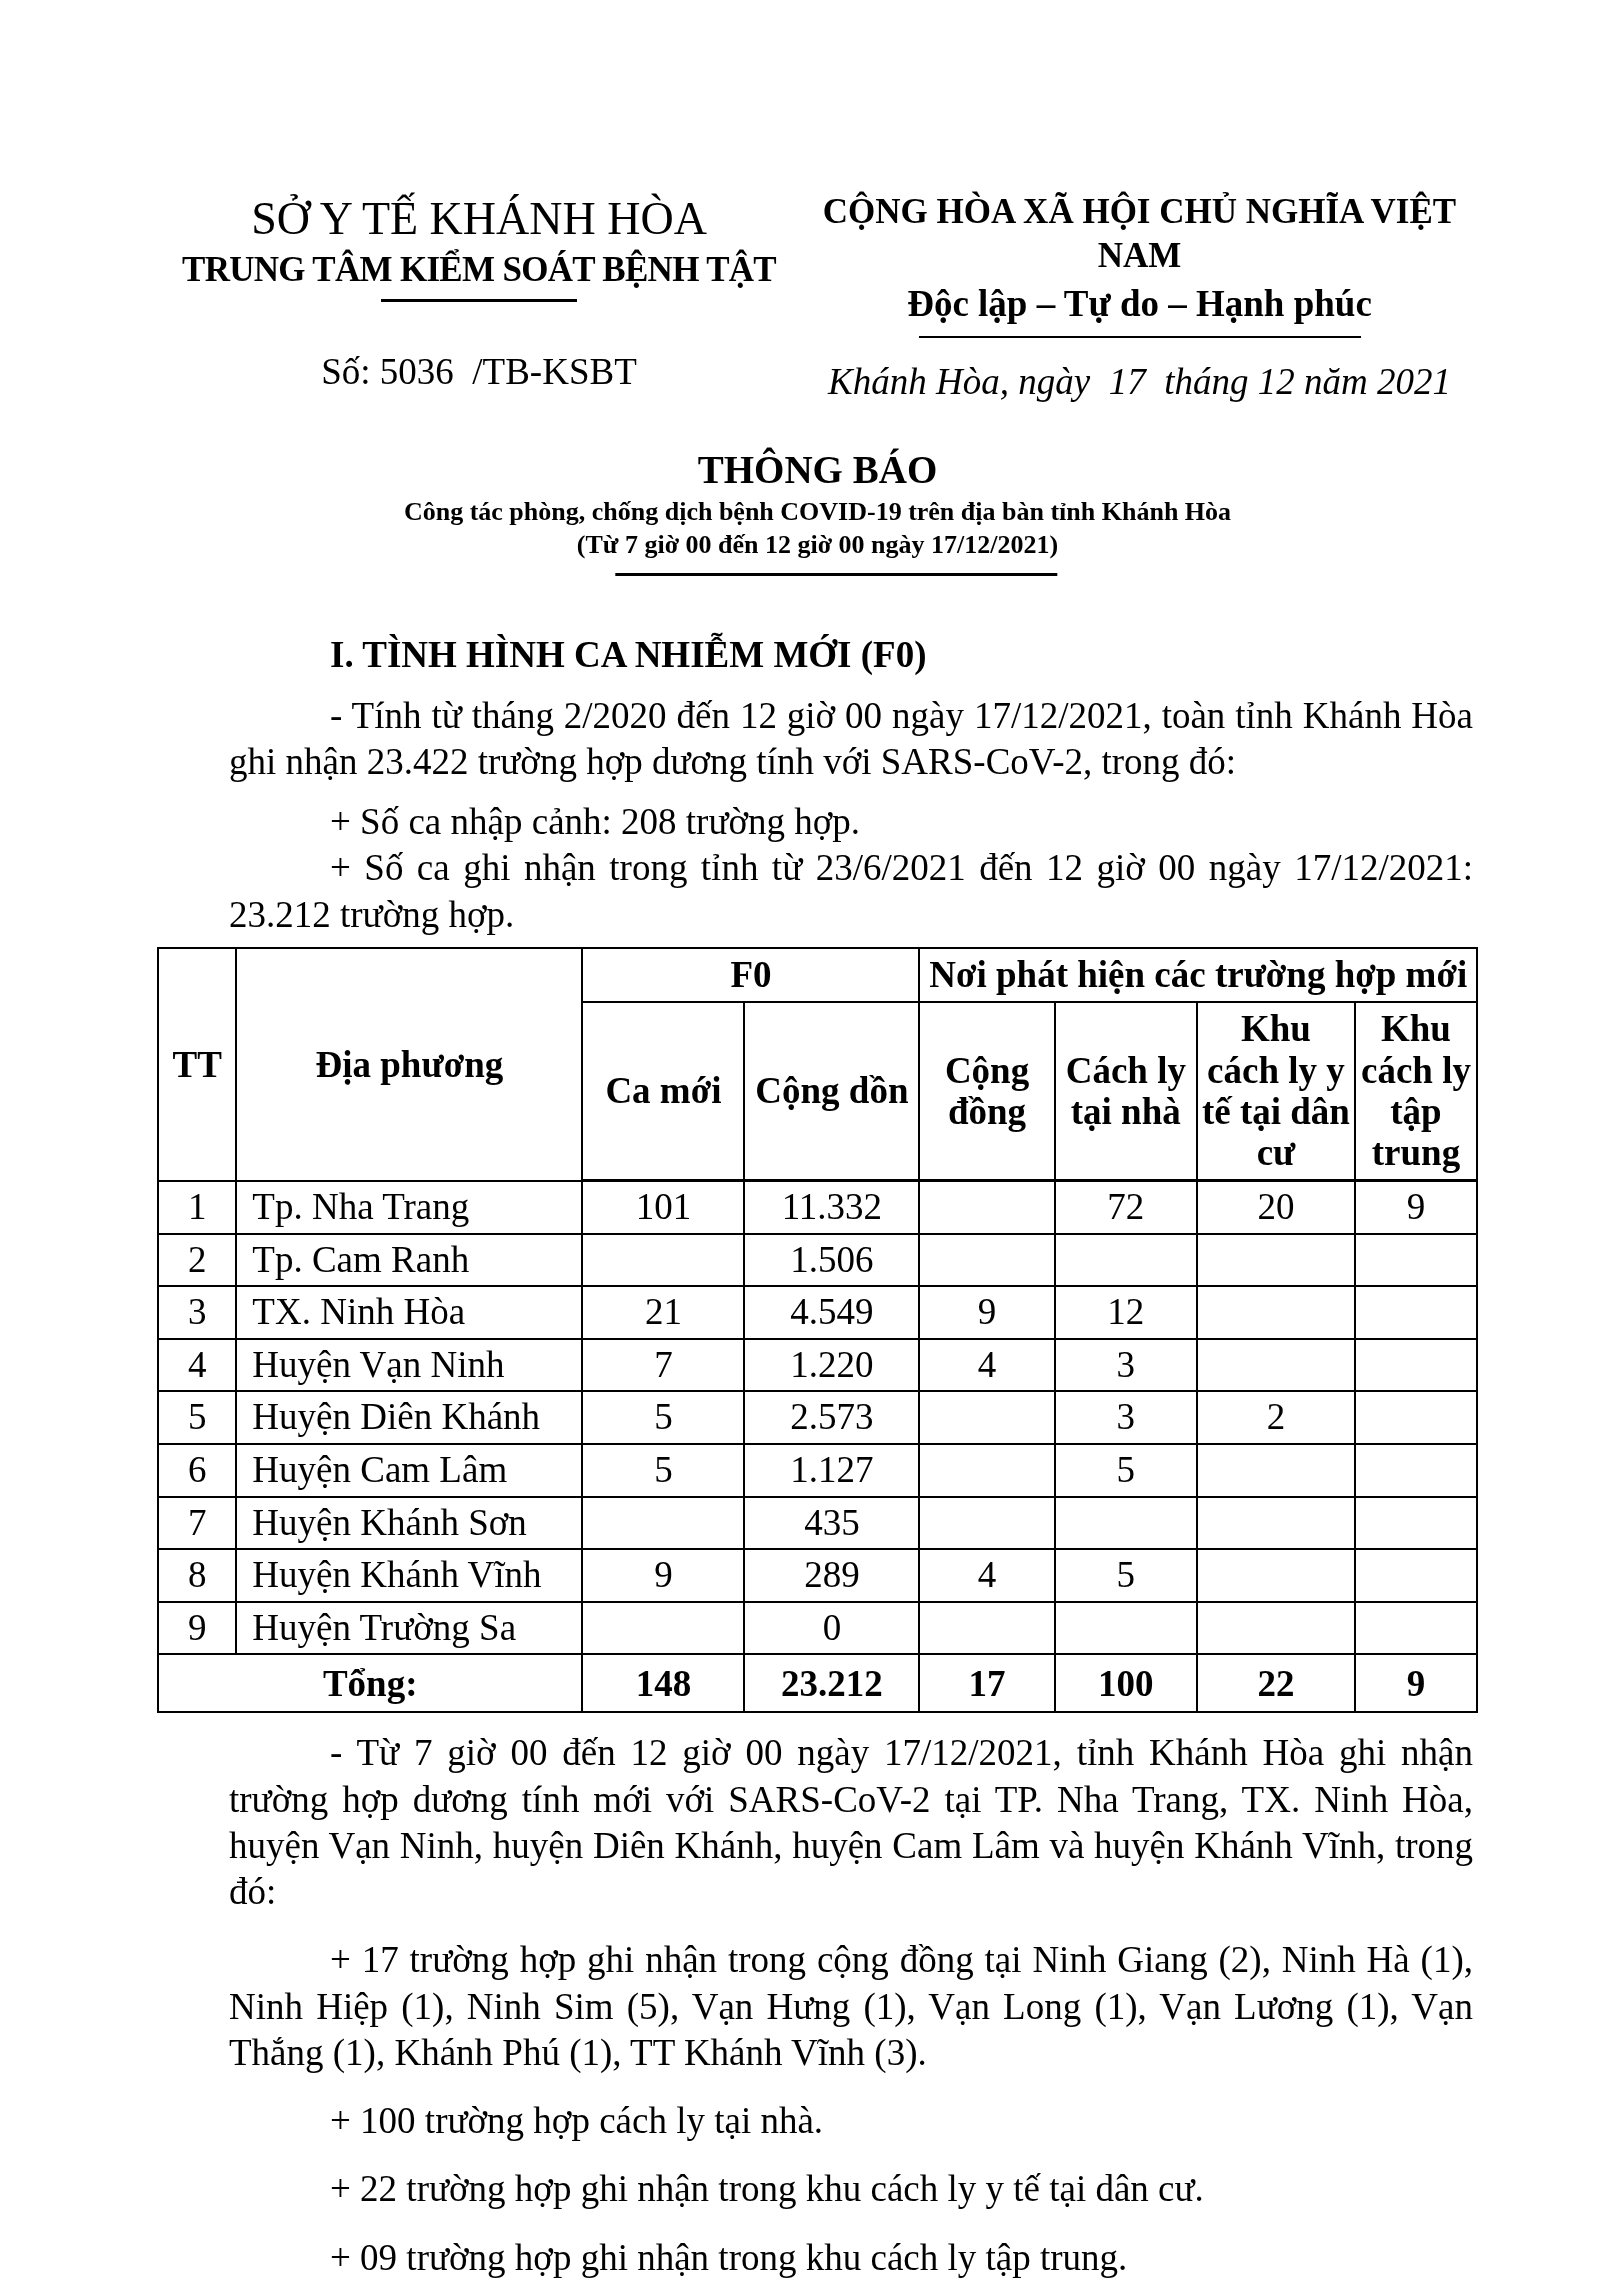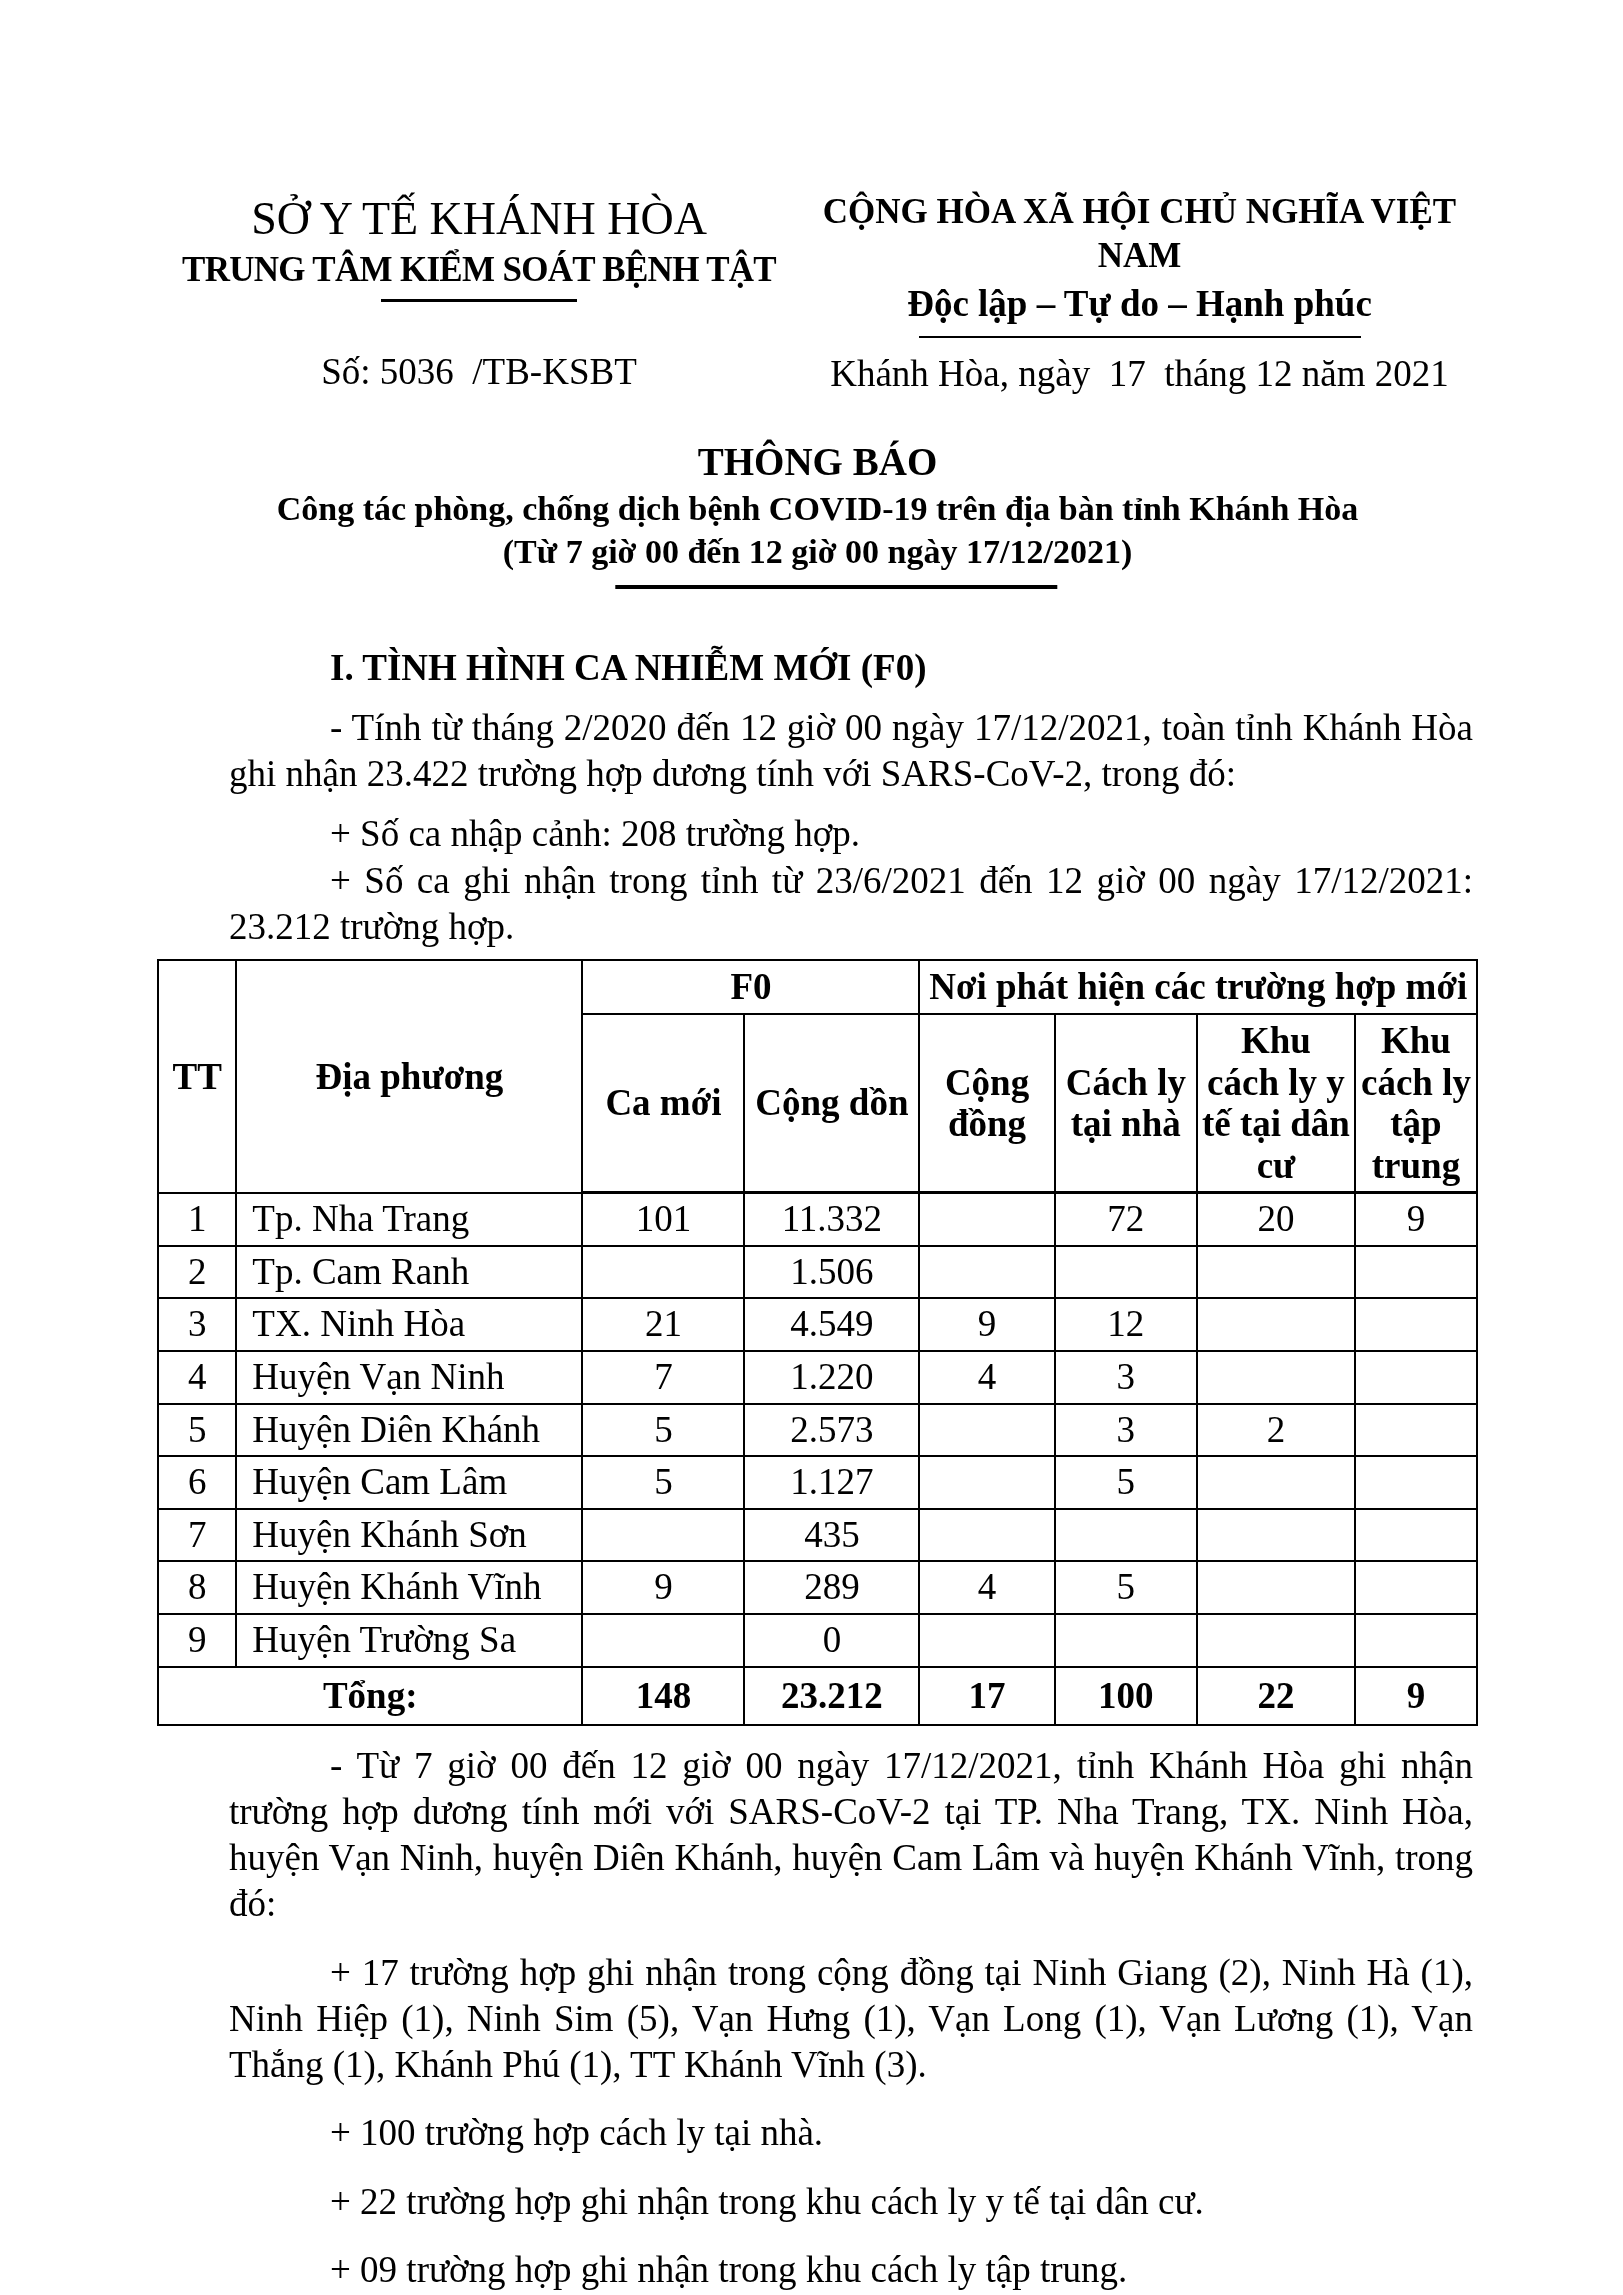--- a/index.html
+++ b/index.html
@@ -22,26 +22,26 @@
   .header-left  { width: 644px;  text-align: center; }
   .header-right { width: 677px; text-align: center; }
   .org-line1 { font-size: 46px; line-height: 1.25; }
   .org-line2 { font-size: 35px; font-weight: bold; line-height: 1.25; letter-spacing: -0.7px; }
   .nat-line1 { font-size: 35px; font-weight: bold; line-height: 1.25; }
   .nat-line2 { font-size: 37px; font-weight: bold; line-height: 1.25; margin-top: 3.9px; }
   .rule { height: 2.6px; background: #000; border: 0; margin: 7.9px auto 0 auto; }
   .rule-left  { width: 196px; }
   .rule-right { width: 442px; }
   .doc-number { margin-top: 48px; white-space: pre-wrap; }
-  .place-date { margin-top: 14px; white-space: pre-wrap; }
+  .place-date { margin-top: 22px; font-style: italic; white-space: pre-wrap; }
 
   
   .title-block { text-align: center; margin-top: 42px; }
   .title-main { font-size: 39px; font-weight: bold; line-height: 1.3; }
-  .title-sub  { font-size: 34px; font-weight: bold; line-height: 1.26; }
+  .title-sub  { font-size: 26px; font-weight: bold; line-height: 1.26; }
   .title-rule { width: 442px; height: 3.3px; background: #000; border: 0; margin: 11.8px auto 0 auto; transform: translateX(18.3px); }
 
   
   .section-heading { margin-top: 56px; font-weight: bold; text-indent: 101px; line-height: 1.25; }
   p.body { margin: 0; text-align: justify; text-indent: 101px; line-height: 1.25; }
   p.mt-sm { margin-top: 14px; }
   p.mt-md { margin-top: 17px; }
   p.mt-lg { margin-top: 22px; }
 
   

